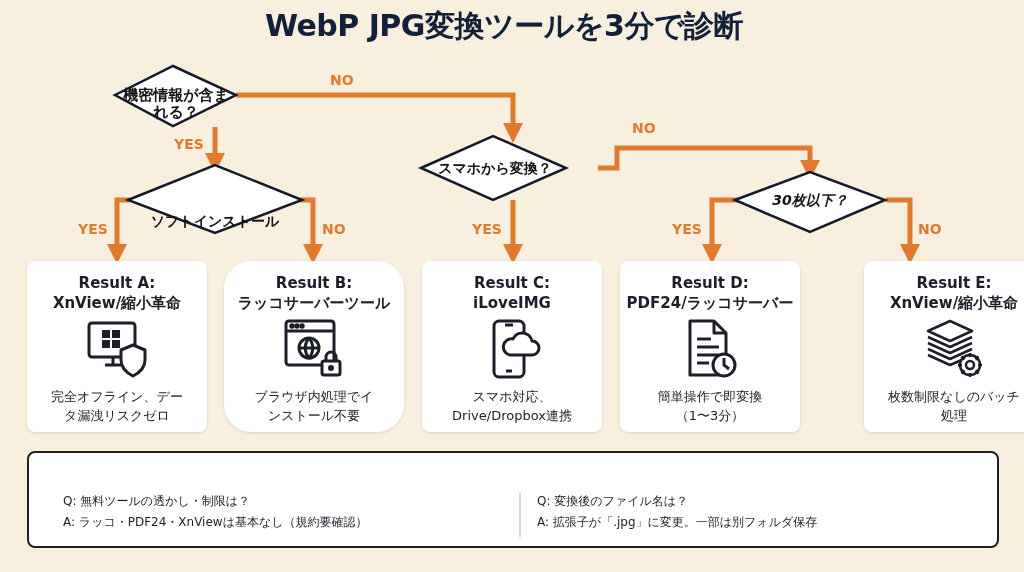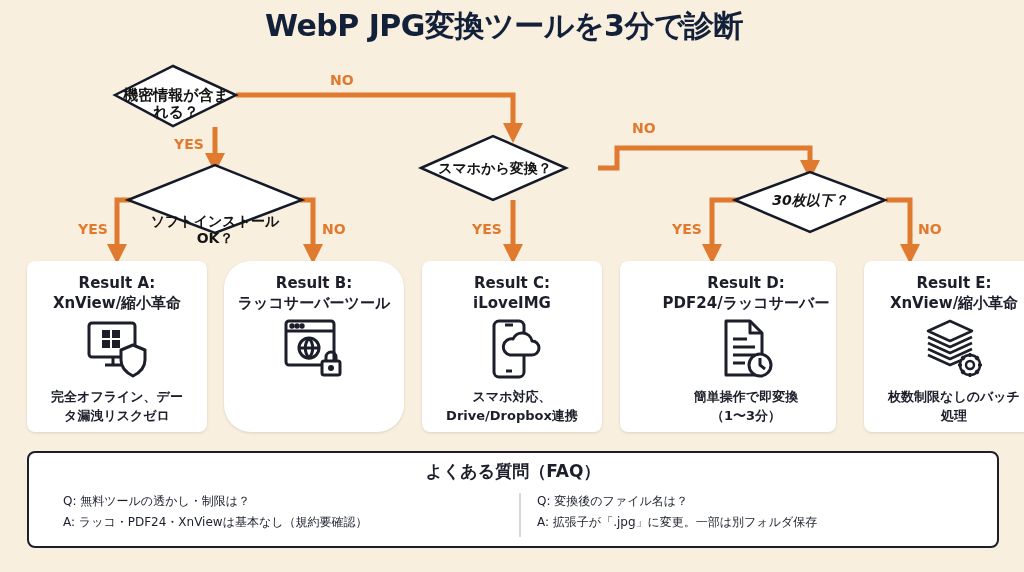--- a/index.html
+++ b/index.html
@@ -27,21 +27,21 @@
     position: absolute; top: 261px; width: 180px; height: 171px;
     background: #ffffff; border-radius: 8px;
     box-shadow: 0 1px 3px rgba(0,0,0,0.12);
     text-align: center;
   }
   .card-title {
     margin-top: 12px; font-size: 15px; font-weight: bold; line-height: 20px; color: #1c1f2a;
   }
   .card-icon { margin: 4px auto 0 auto; width: 64px; height: 64px; display: block; }
   .card-desc {
-    margin-top: 6px; font-size: 13px; font-weight: bold; line-height: 19px; color: #1c1f2a;
+    margin-top: 6px; font-size: 13px; font-weight: normal; line-height: 19px; color: #1c1f2a;
     padding: 0 6px;
   }
   .faq {
     position: absolute; left: 27px; top: 451px; width: 968px; height: 93px;
     background: #ffffff; border: 2px solid #1c1f2a; border-radius: 8px;
   }
   .faq-title {
     position: absolute; left: 0; top: 7px; width: 100%; text-align: center;
     font-size: 17px; font-weight: bold; color: #1c1f2a;
   }
@@ -85,21 +85,20 @@
     <polygon points="421,168 493,136 566,168 493,200"></polygon>
     <polygon points="735,200 810,172 885,200 810,232"></polygon>
   </g>
 </svg>
 
 <div class="diamond-text" style="left:120px; top:87px; width:112px; font-size:15px;">
   <span>機密情報が含まれる？</span>
 </div>
 <div class="diamond-text" style="left:130px; top:169px; width:170px;margin-top:44px;">
   <div>ソフトインストール</div>
-  <div>OK？</div>
 </div>
 <div class="diamond-text" style="left:430px; top:160px; width:130px;">
   <span>スマホから変換？</span>
 </div>
 <div class="diamond-text" style="left:760px; top:192px; width:100px;font-style:italic;">
   <span>30枚以下？</span>
 </div>
 
 <div class="branch-label" style="left:330px; top:72px;">NO</div>
 <div class="branch-label" style="left:174px; top:136px;">YES</div>
@@ -140,40 +139,44 @@
     <path d="M4 14 h48"></path>
     <circle cx="10" cy="9" r="1.2" fill="#1c1f2a"></circle>
     <circle cx="15" cy="9" r="1.2" fill="#1c1f2a"></circle>
     <circle cx="20" cy="9" r="1.2" fill="#1c1f2a"></circle>
     <circle cx="27" cy="31" r="10"></circle>
     <path d="M17 31 h20 M27 21 c-5 6 -5 14 0 20 c5 -6 5 -14 0 -20"></path>
     <rect x="40" y="44" width="18" height="14" rx="2" fill="#ffffff"></rect>
     <path d="M44 44 v-4 a5 5 0 0 1 10 0 v4"></path>
     <circle cx="49" cy="51" r="1.5" fill="#1c1f2a"></circle>
   </svg>
+  <div class="card-desc">
+    <div>ブラウザ内処理でイ</div>
+    <div>ンストール不要</div>
+  </div>
 </div>
 
 <div class="card" style="left:422px;">
   <div class="card-title">
     <div>Result C:</div>
     <div>iLoveIMG</div>
   </div>
   <svg class="card-icon" viewBox="0 0 64 64" fill="none" stroke="#1c1f2a" stroke-width="3" stroke-linejoin="round">
     <rect x="14" y="4" width="30" height="56" rx="5"></rect>
     <path d="M25 8 h8"></path>
     <path d="M26 54 h6"></path>
     <path d="M30 38 h22 a7 7 0 0 0 0 -14 a10 10 0 0 0 -19 -2 a8 8 0 0 0 -3 16 z" fill="#ffffff"></path>
   </svg>
   <div class="card-desc">
     <div>スマホ対応、</div>
     <div>Drive/Dropbox連携</div>
   </div>
 </div>
 
-<div class="card" style="left:620px;padding-left:36px;">
+<div class="card" style="left:620px;">
   <div class="card-title">
     <div>Result D:</div>
     <div>PDF24/ラッコサーバー</div>
   </div>
   <svg class="card-icon" viewBox="0 0 64 64" fill="none" stroke="#1c1f2a" stroke-width="3" stroke-linejoin="round">
     <path d="M12 4 h24 l12 12 v42 h-36 z"></path>
     <path d="M36 4 v12 h12"></path>
     <path d="M19 22 h14 M19 30 h22 M19 38 h22 M19 46 h12"></path>
     <circle cx="46" cy="48" r="11" fill="#ffffff"></circle>
     <path d="M46 41 v7 l5 4"></path>
@@ -199,21 +202,20 @@
     <circle cx="48" cy="48" r="4"></circle>
     <path d="M48 36 v4 M48 56 v4 M36 48 h4 M56 48 h4 M39.5 39.5 l3 3 M53.5 53.5 l3 3 M39.5 56.5 l3 -3 M53.5 42.5 l3 -3"></path>
   </svg>
   <div class="card-desc">
     <div>枚数制限なしのバッチ</div>
     <div>処理</div>
   </div>
 </div>
 
 <div class="faq">
-  <div class="faq-title">よくある質問（FAQ）</div>
   <div class="faq-col" style="left:34px;">
     <div>Q: 無料ツールの透かし・制限は？</div>
     <div>A: ラッコ・PDF24・XnViewは基本なし（規約要確認）</div>
   </div>
   <div class="faq-divider"></div>
   <div class="faq-col" style="left:508px;">
     <div>Q: 変換後のファイル名は？</div>
     <div>A: 拡張子が「.jpg」に変更。一部は別フォルダ保存</div>
   </div>
 </div>

